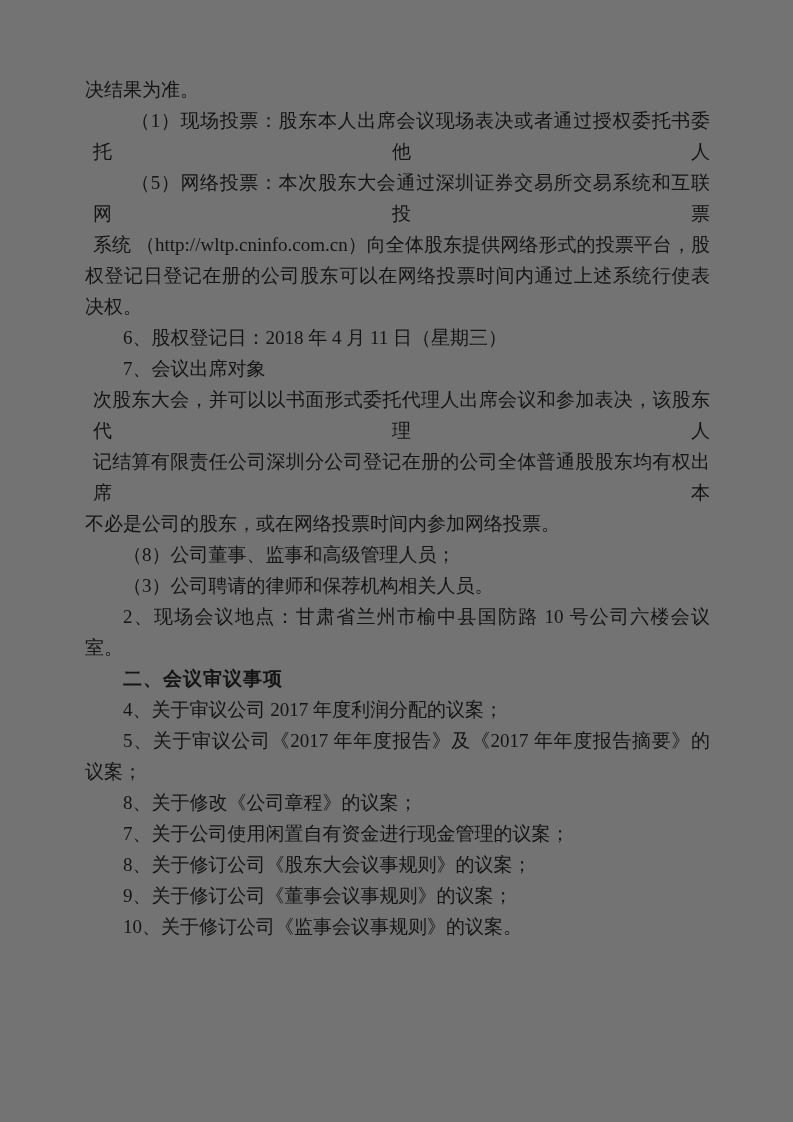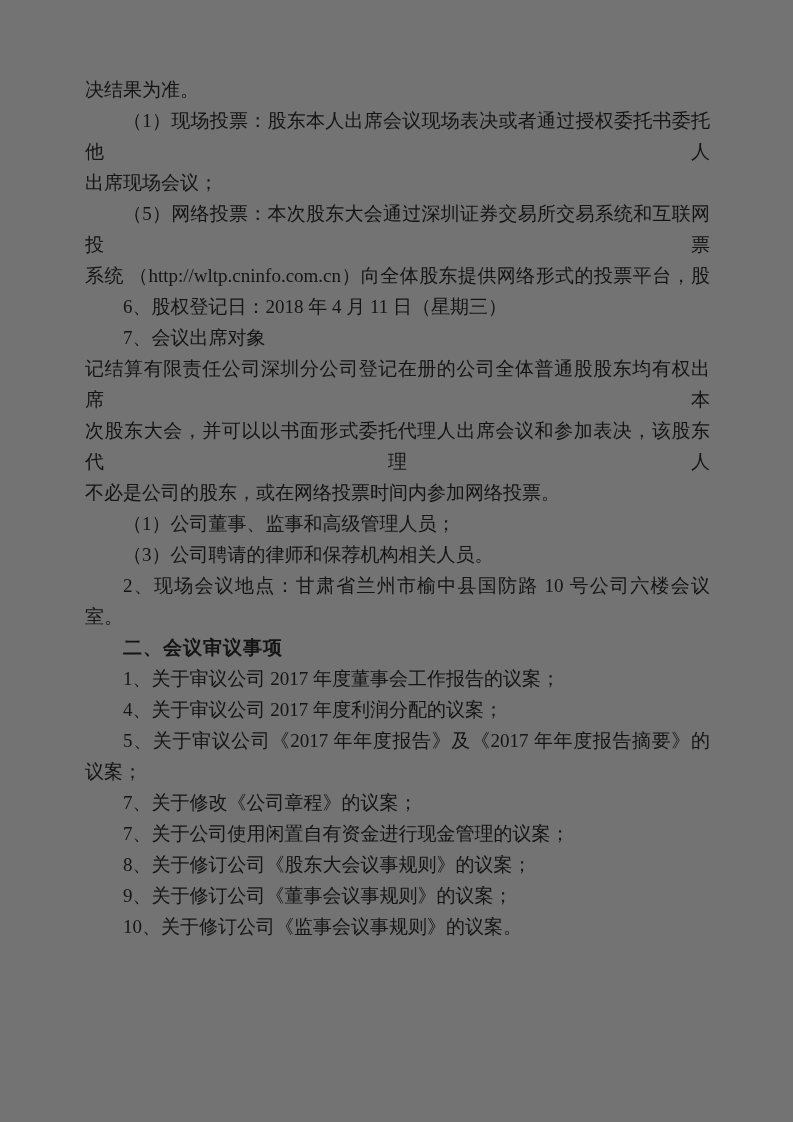--- a/index.html
+++ b/index.html
@@ -27,48 +27,48 @@
   .line {
     text-align: justify;
     text-align-last: left;
     white-space: normal;
   }
   .line.indent {
     text-indent: 2em;
   }
   .line.stretch {
     text-align-last: justify;
+    margin-left: 8px;
   }
   .line.bold {
     font-weight: bold;
     font-family: Liberation Serif, serif;
     letter-spacing: 1px;
   }
 </style>
 </head>
 <body>
 
 <div class="page">
   <div class="doc" id="doc" style="color: rgb(20, 20, 20);">
       <div class="line">决结果为准。</div>
       <div class="line indent stretch">（1）现场投票：股东本人出席会议现场表决或者通过授权委托书委托他人</div>
-      <div class="line">出席现场会议；</div>
       <div class="line indent stretch">（5）网络投票：本次股东大会通过深圳证券交易所交易系统和互联网投票</div>
       <div class="line stretch">系统 （http://wltp.cninfo.com.cn）向全体股东提供网络形式的投票平台，股</div>
+      <div class="line">权登记日登记在册的公司股东可以在网络投票时间内通过上述系统行使表决权。</div>
       <div class="line indent">6、股权登记日：2018 年 4 月 11 日（星期三）</div>
       <div class="line indent">7、会议出席对象</div>
+      <div class="line stretch">次股东大会，并可以以书面形式委托代理人出席会议和参加表决，该股东代理人</div>
       <div class="line stretch">记结算有限责任公司深圳分公司登记在册的公司全体普通股股东均有权出席本</div>
-      <div class="line stretch">次股东大会，并可以以书面形式委托代理人出席会议和参加表决，该股东代理人</div>
       <div class="line">不必是公司的股东，或在网络投票时间内参加网络投票。</div>
-      <div class="line indent">（1）公司董事、监事和高级管理人员；</div>
+      <div class="line indent">（8）公司董事、监事和高级管理人员；</div>
       <div class="line indent">（3）公司聘请的律师和保荐机构相关人员。</div>
       <div class="line indent">2、现场会议地点：甘肃省兰州市榆中县国防路 10 号公司六楼会议室。</div>
       <div class="line indent bold">二、会议审议事项</div>
-      <div class="line indent">1、关于审议公司 2017 年度董事会工作报告的议案；</div>
       <div class="line indent">4、关于审议公司 2017 年度利润分配的议案；</div>
       <div class="line indent">5、关于审议公司《2017 年年度报告》及《2017 年年度报告摘要》的议案；</div>
-      <div class="line indent">7、关于修改《公司章程》的议案；</div>
+      <div class="line indent">8、关于修改《公司章程》的议案；</div>
       <div class="line indent">7、关于公司使用闲置自有资金进行现金管理的议案；</div>
       <div class="line indent">8、关于修订公司《股东大会议事规则》的议案；</div>
       <div class="line indent">9、关于修订公司《董事会议事规则》的议案；</div>
       <div class="line indent">10、关于修订公司《监事会议事规则》的议案。</div>
     </div>
 </div>
 
 </body></html>

